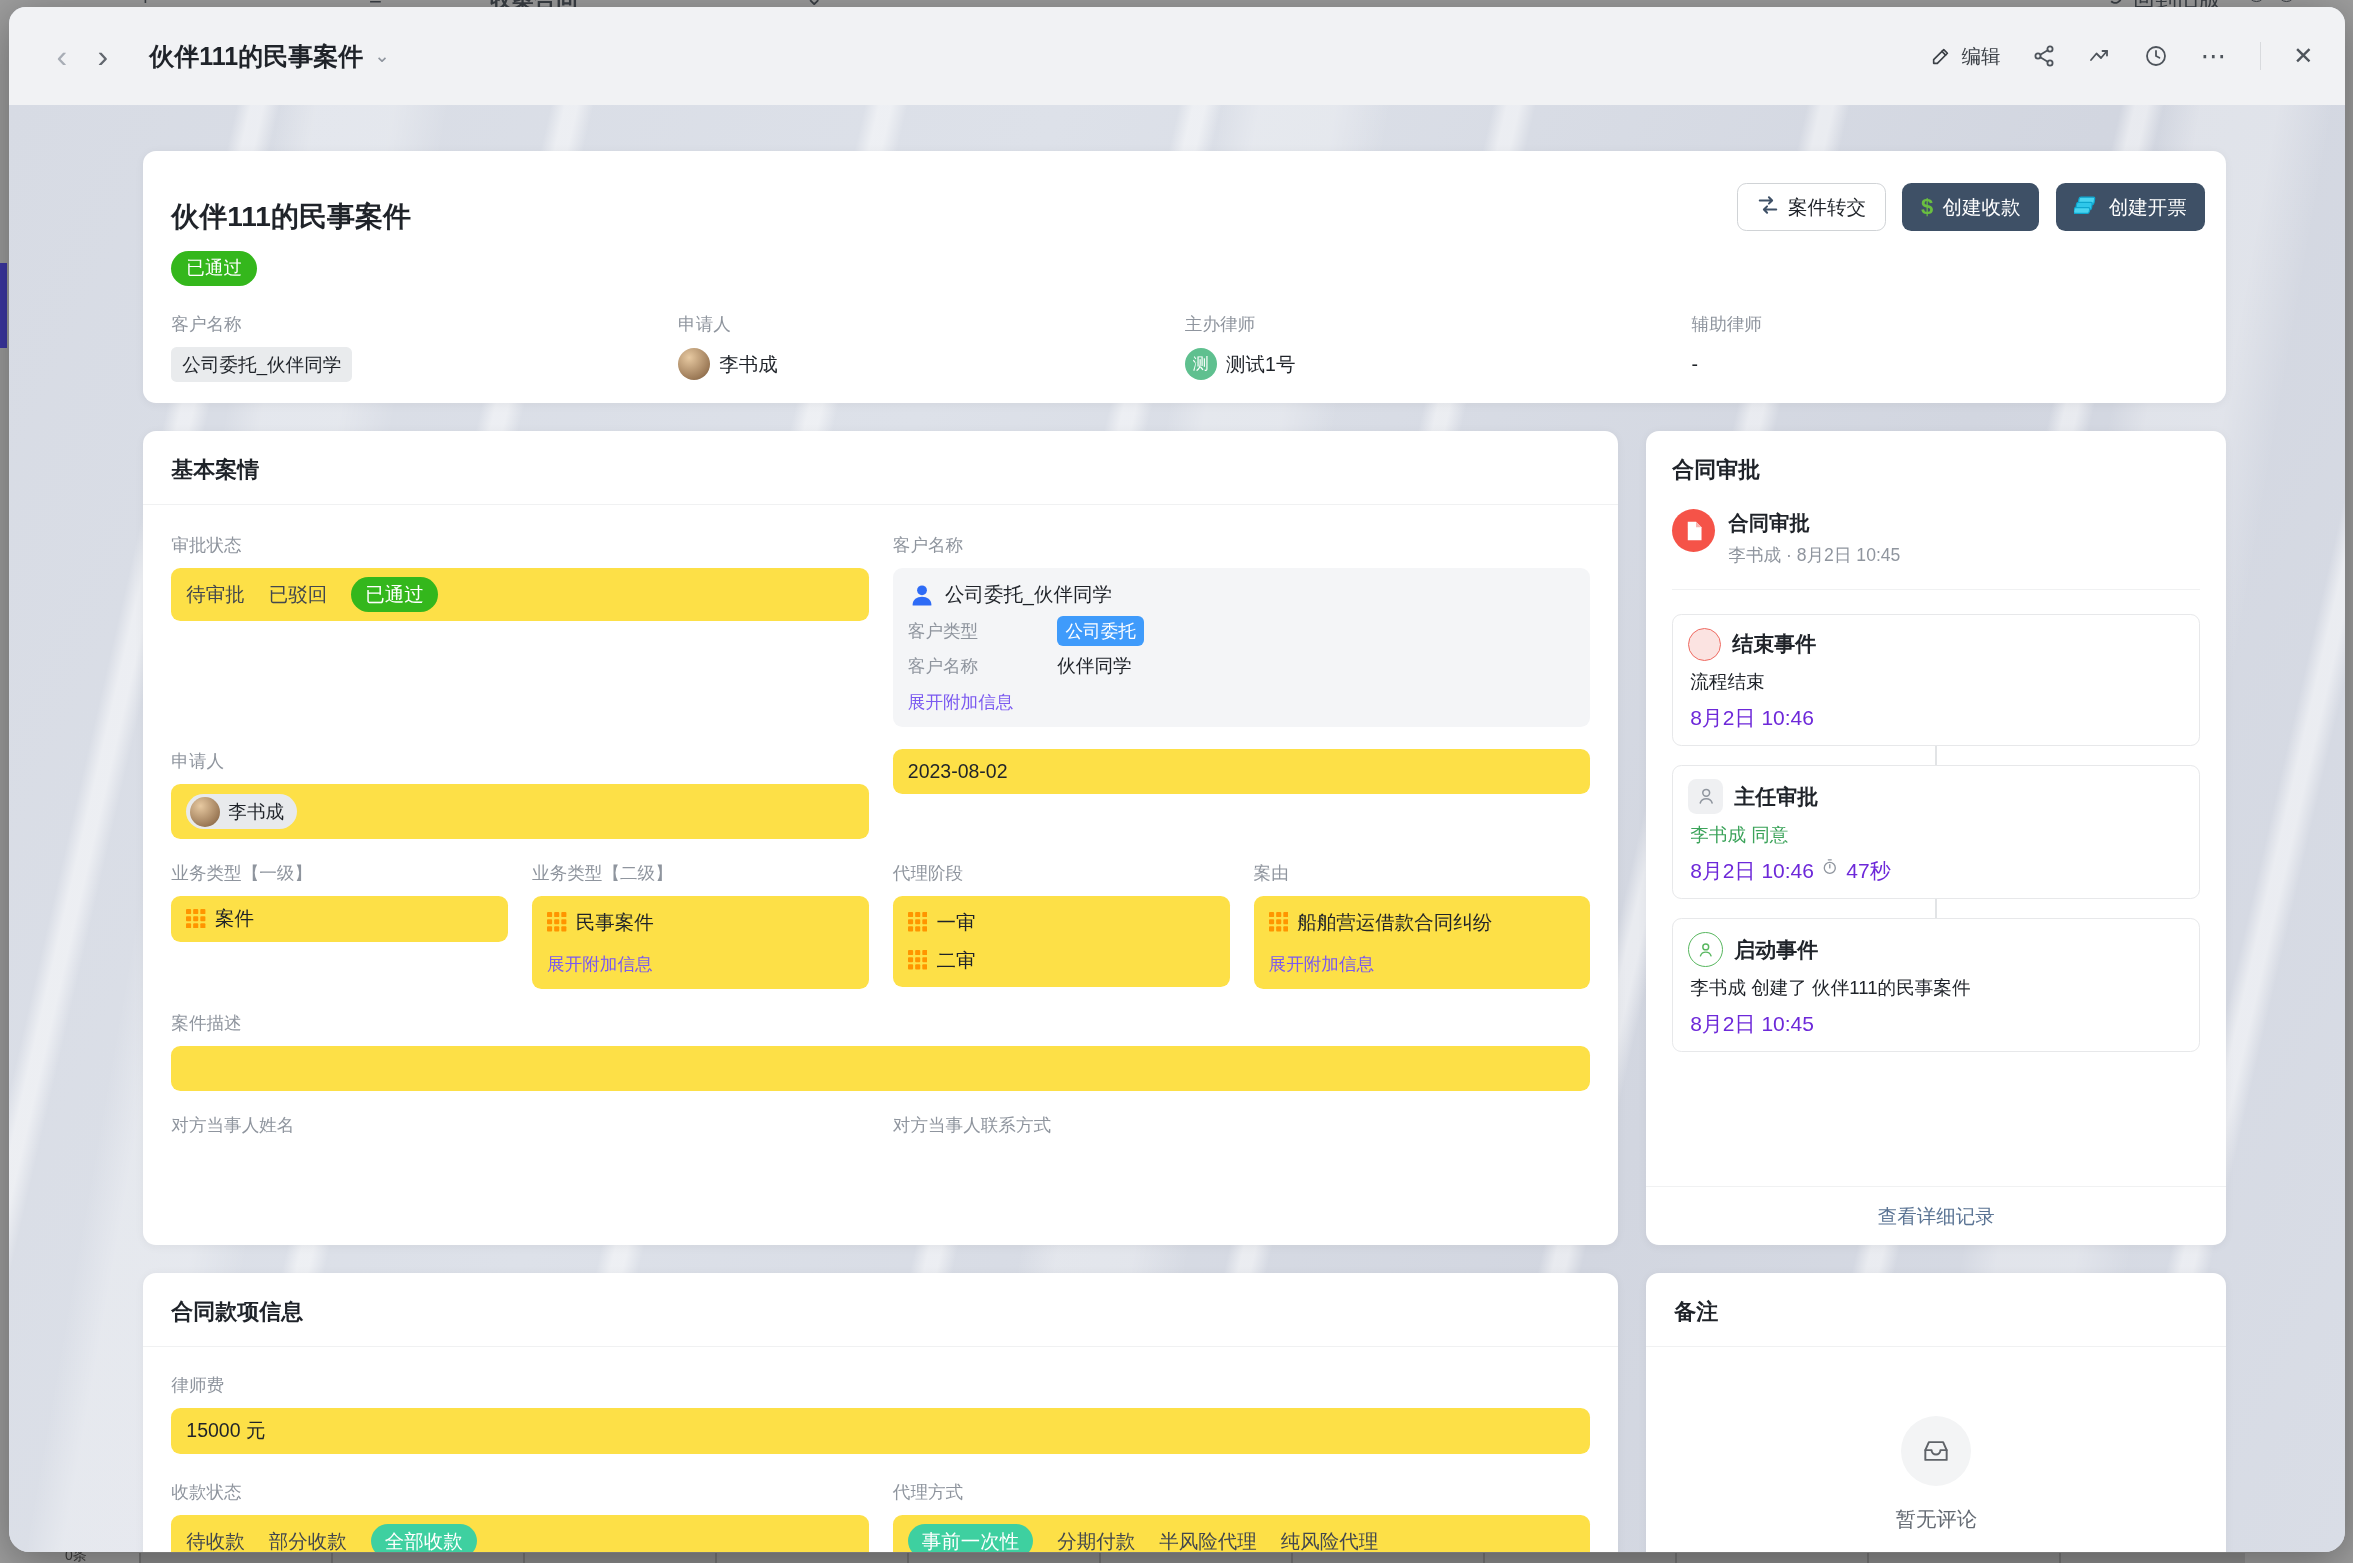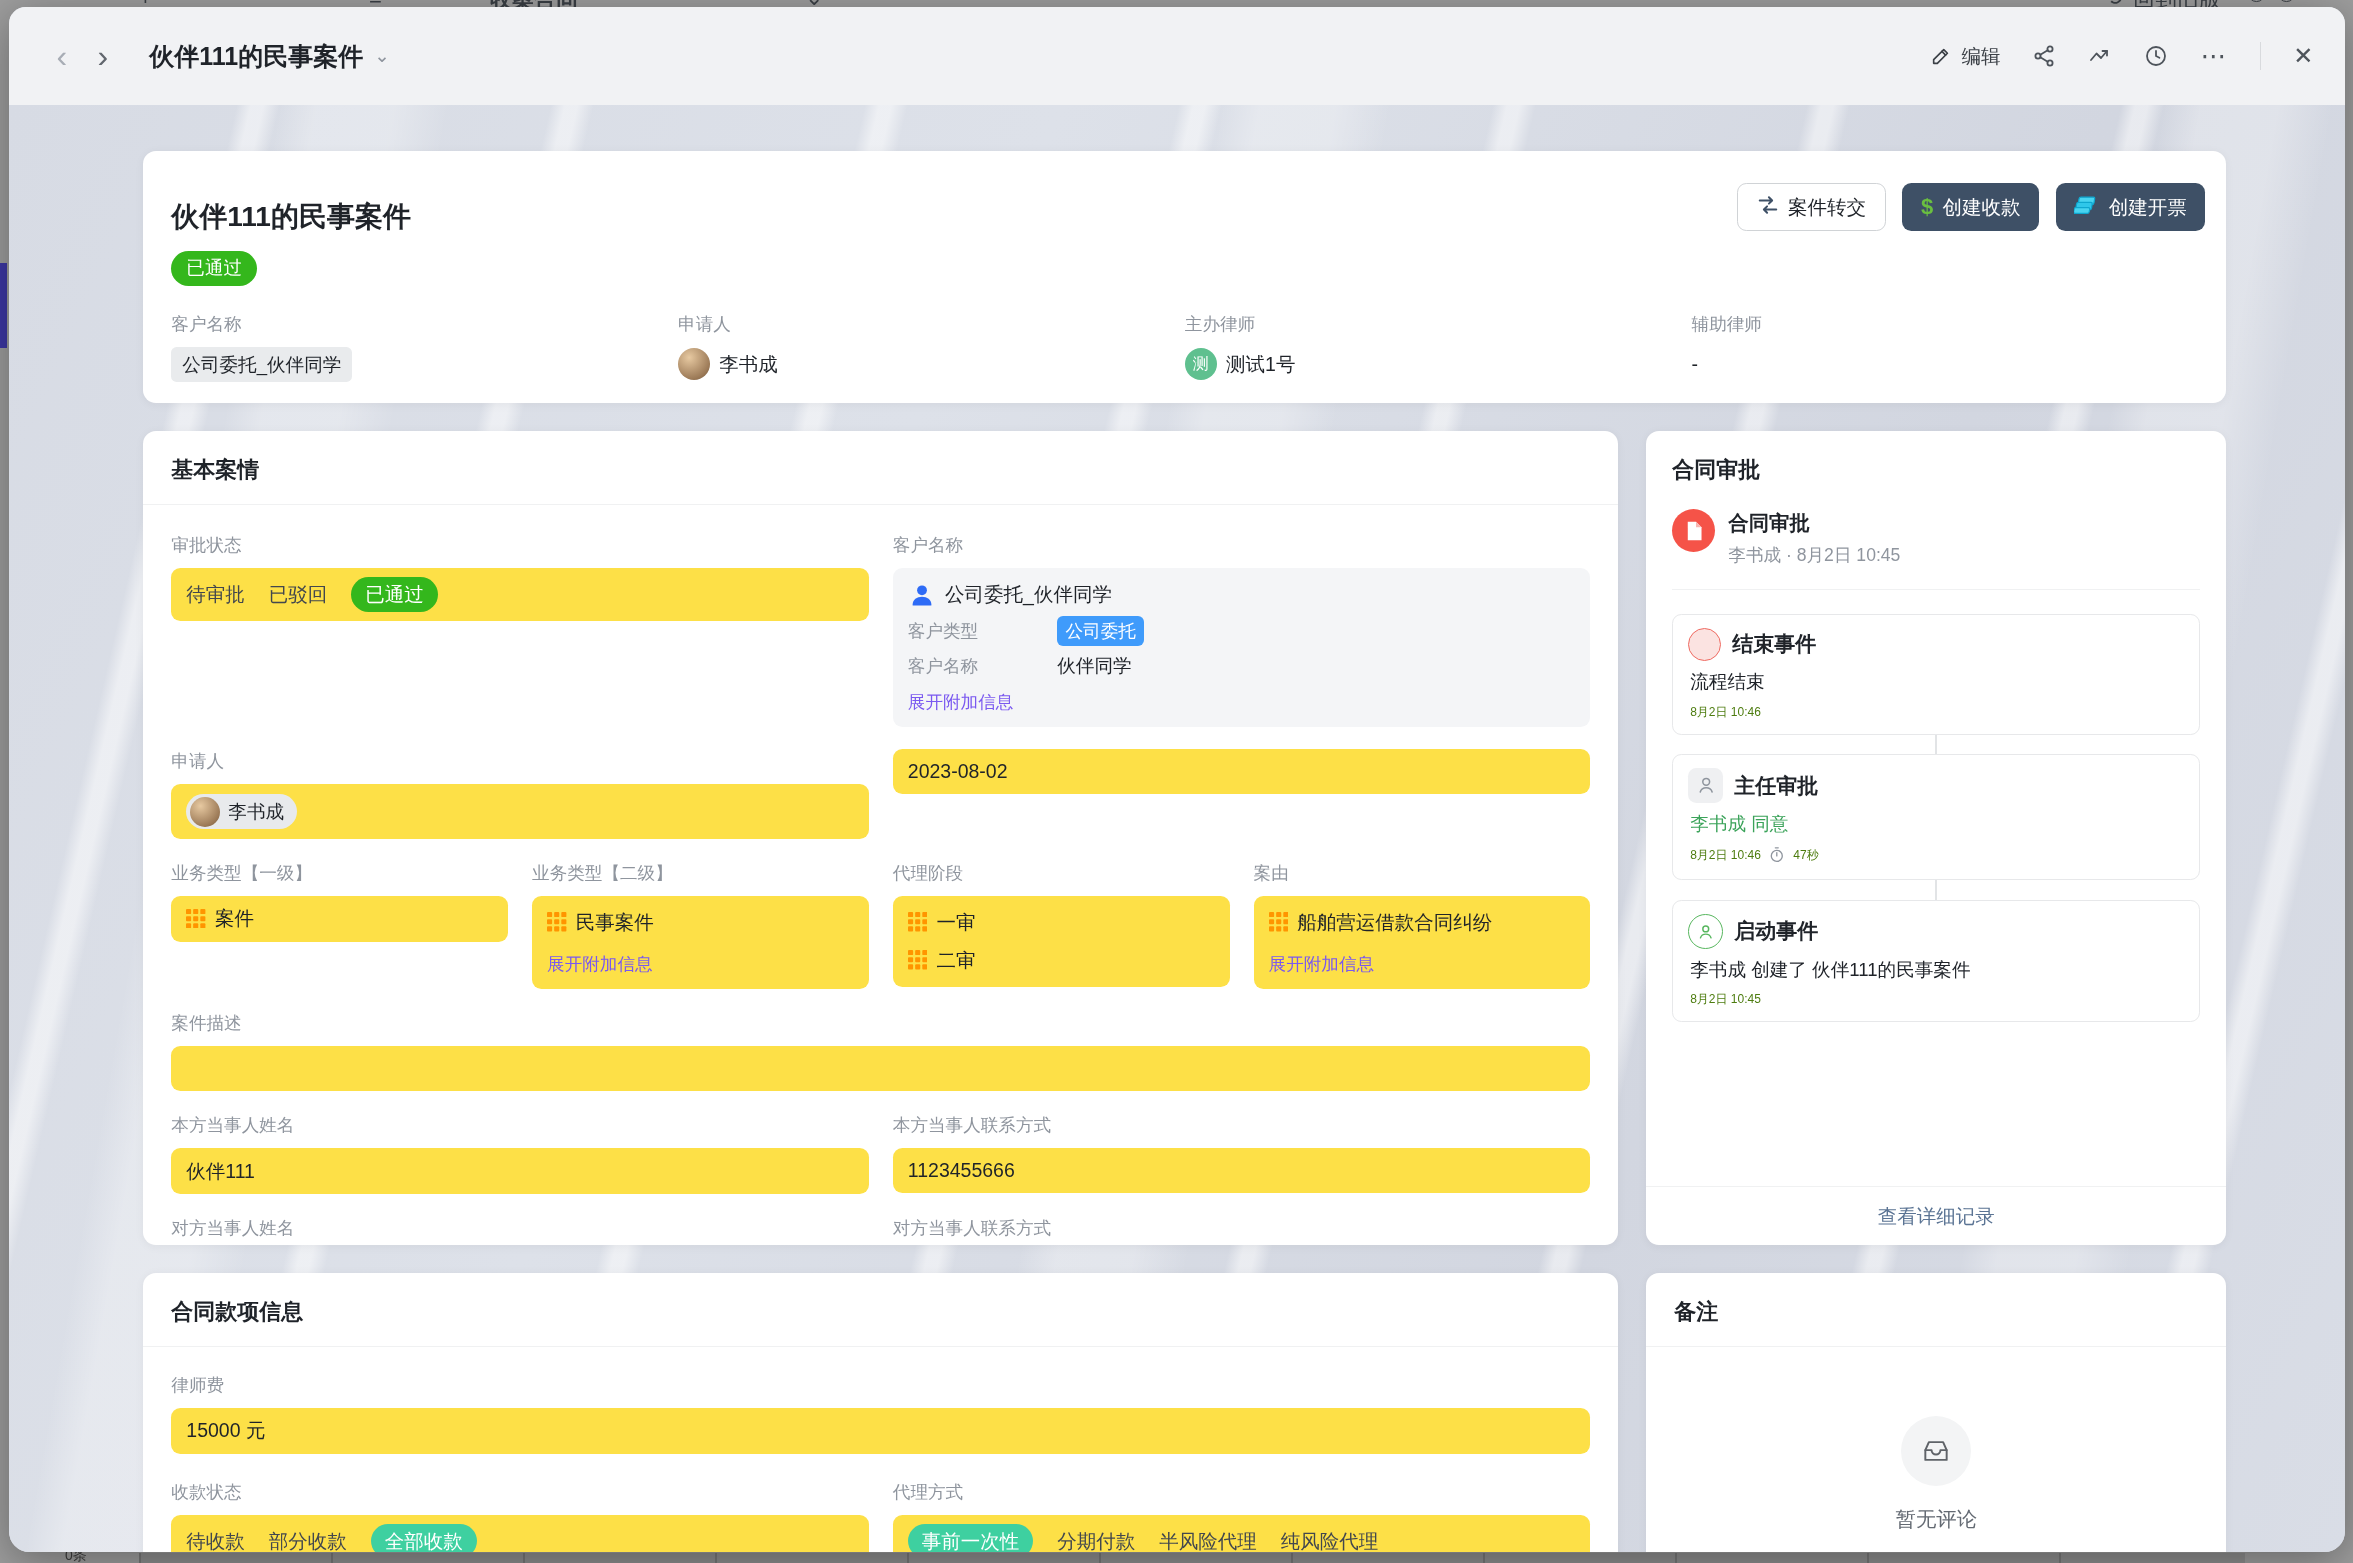--- a/index.html
+++ b/index.html
@@ -122,22 +122,22 @@
     align-items:center; justify-content:center; flex:0 0 auto; }
   .flow-title { font-size:20.4px; font-weight:700; }
   .flow-meta { font-size:17.6px; color:#8f959e; margin-top:5.6px; }
   .ac-div { border-top:0.9px solid #f0f1f2; margin-top:22px; }
   .tl { flex:1; padding:24px 26px 0; }
   .tl-card { border:0.9px solid #e7e8ea; border-radius:9.3px; padding:13px 15px; }
   .tl-head { display:flex; align-items:center; gap:11px; }
   .tl-title { font-size:21px; font-weight:700; }
   .tl-desc { font-size:18.6px; margin-top:8.3px; padding-left:1.9px; }
   .tl-desc.green { color:#3ba35a; }
-  .tl-time { font-size:12px; color:#4d7c0f; margin-top:8.3px; padding-left:1.9px;
-    display:flex; align-items:center; gap:7.4px; }
+  .tl-time { font-size:21px; color:#6d28d9; margin-top:8.3px; padding-left:1.9px;
+    display:flex; align-items:flex-start; gap:7.4px; }
   .tl-conn { width:1.9px; height:19.5px; background:#e2e4e6; margin:0 auto; }
   .ic-end { width:33px; height:33px; border-radius:50%; border:1.9px solid #ef6a61; background:#fbe3e1; flex:0 0 auto; }
   .ic-sq { width:35px; height:35px; border-radius:8.3px; background:#eff0f2; display:flex;
     align-items:center; justify-content:center; flex:0 0 auto; }
   .ic-start { width:35px; height:35px; border-radius:50%; border:1.9px solid #58b75f; display:flex;
     align-items:center; justify-content:center; flex:0 0 auto; }
   .ac-footer { border-top:0.9px solid #f0f1f2; height:59px; display:flex; align-items:center;
     justify-content:center; font-size:19.5px; color:#5b7494; cursor:pointer; }
 
   
@@ -452,34 +452,20 @@
               </div>
             </div>
 
             <div style="margin-bottom:22px">
               <div class="f-label">案件描述</div>
               <div class="f-box empty">
                 <span></span>
               </div>
             </div>
 
-            <div class="grid2">
-              <div>
-                <div class="f-label">本方当事人姓名</div>
-                <div class="f-box">
-                  <span>伙伴111</span>
-                </div>
-              </div>
-              <div>
-                <div class="f-label">本方当事人联系方式</div>
-                <div class="f-box">
-                  <span>1123455666</span>
-                </div>
-              </div>
-            </div>
 
             <div class="grid2" style="margin-bottom:0">
               <div>
                 <div class="f-label">对方当事人姓名</div>
 
               </div>
               <div>
                 <div class="f-label">对方当事人联系方式</div>
 
               </div>

